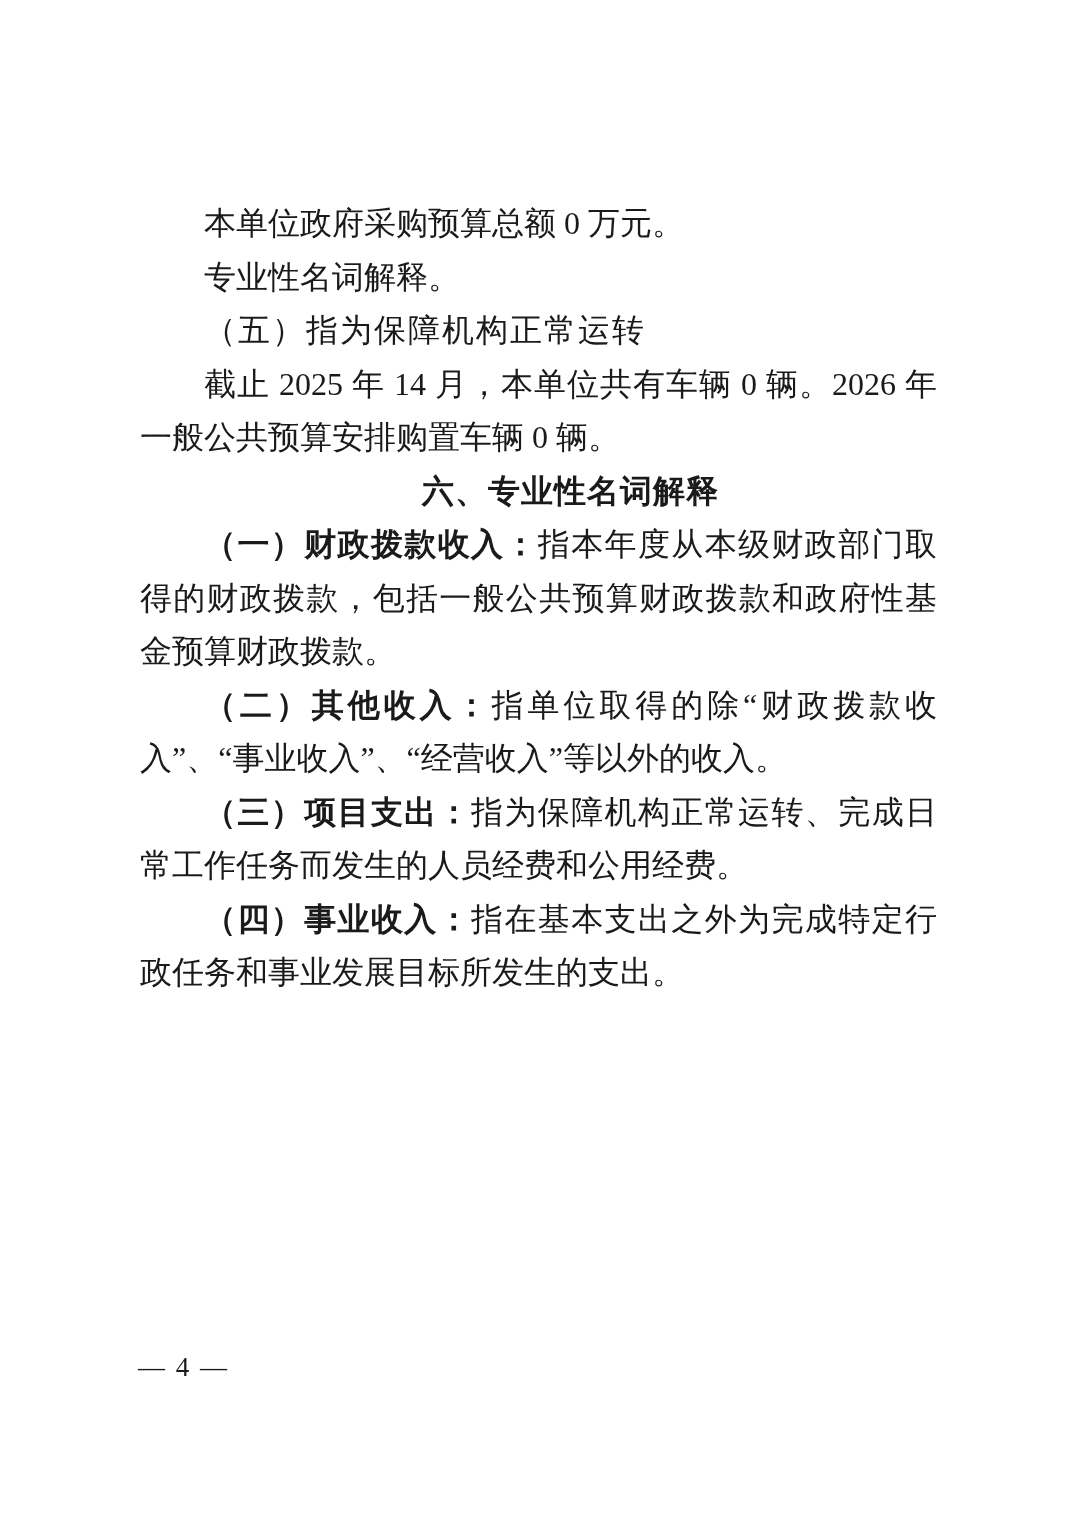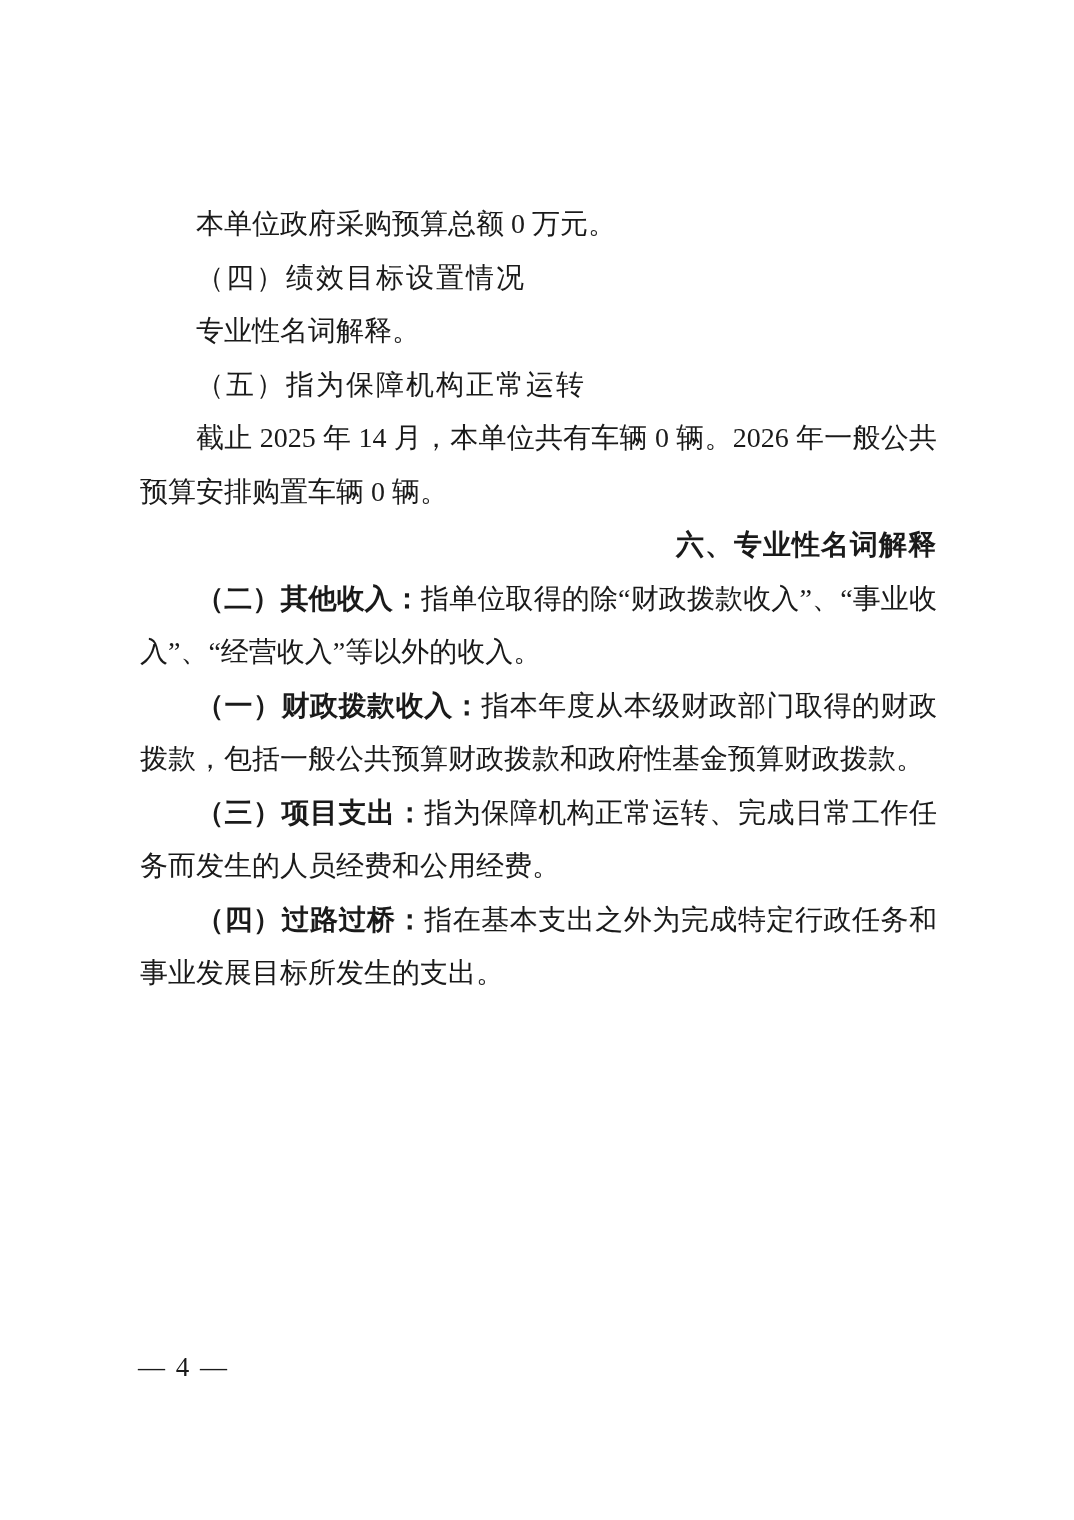--- a/index.html
+++ b/index.html
@@ -19,31 +19,31 @@
     overflow: hidden;
   }
   .doc-body {
     position: absolute;
     left: 140px;
     top: 197px;
     width: 797px;
   }
   .doc-body p {
     margin: 0;
-    font-size: 28px;
+    font-size: 32px;
     line-height: 53.5px;
     text-align: justify;
     text-justify: inter-ideograph;
     text-indent: 2em;
     word-break: break-all;
   }
   .doc-body p.heading {
     font-family: "Liberation Sans", "DejaVu Sans", sans-serif;
     font-weight: bold;
-    text-align: right;
+    text-align: center;
     letter-spacing: 1px;
   }
   .doc-body p.subheading {
     letter-spacing: 2px;
   }
   .doc-body p.term > b {
     font-weight: bold;
   }
   .footer {
     position: absolute;
@@ -54,24 +54,23 @@
     letter-spacing: 2px;
     color: #1a1a1a;
   }
 </style>
 </head>
 <body>
 
 <div class="page">
   <div class="doc-body">
       <p class="body">本单位政府采购预算总额 0 万元。</p>
-      <p class="subheading">（四）绩效目标设置情况</p>
       <p class="body">专业性名词解释。</p>
       <p class="subheading">（五）指为保障机构正常运转</p>
       <p class="body">截止 2025 年 14 月，本单位共有车辆 0 辆。2026 年一般公共预算安排购置车辆 0 辆。</p>
       <p class="heading">六、专业性名词解释</p>
+      <p class="term"><b>（一）财政拨款收入：</b>指本年度从本级财政部门取得的财政拨款，包括一般公共预算财政拨款和政府性基金预算财政拨款。</p>
       <p class="term"><b>（二）其他收入：</b>指单位取得的除“财政拨款收入”、“事业收入”、“经营收入”等以外的收入。</p>
-      <p class="term"><b>（一）财政拨款收入：</b>指本年度从本级财政部门取得的财政拨款，包括一般公共预算财政拨款和政府性基金预算财政拨款。</p>
       <p class="term"><b>（三）项目支出：</b>指为保障机构正常运转、完成日常工作任务而发生的人员经费和公用经费。</p>
-      <p class="term"><b>（四）过路过桥：</b>指在基本支出之外为完成特定行政任务和事业发展目标所发生的支出。</p>
+      <p class="term"><b>（四）事业收入：</b>指在基本支出之外为完成特定行政任务和事业发展目标所发生的支出。</p>
     </div>
   <div class="footer">— 4 —</div>
 </div>
 
 </body></html>

